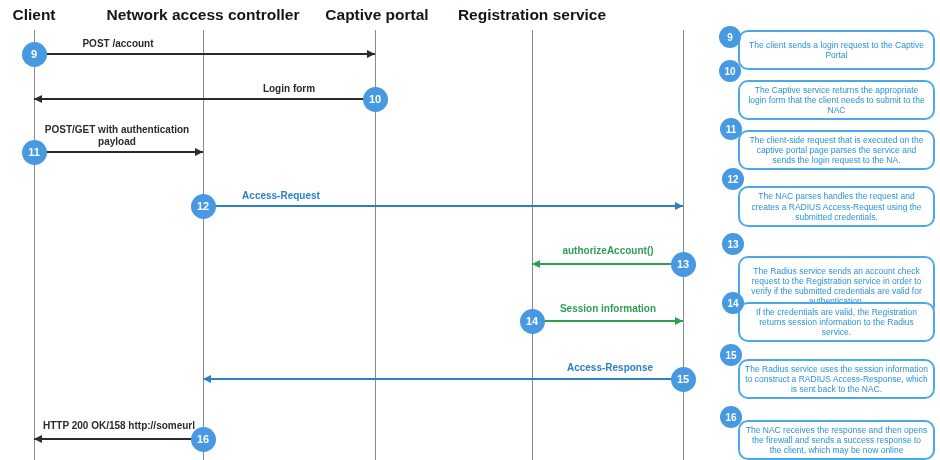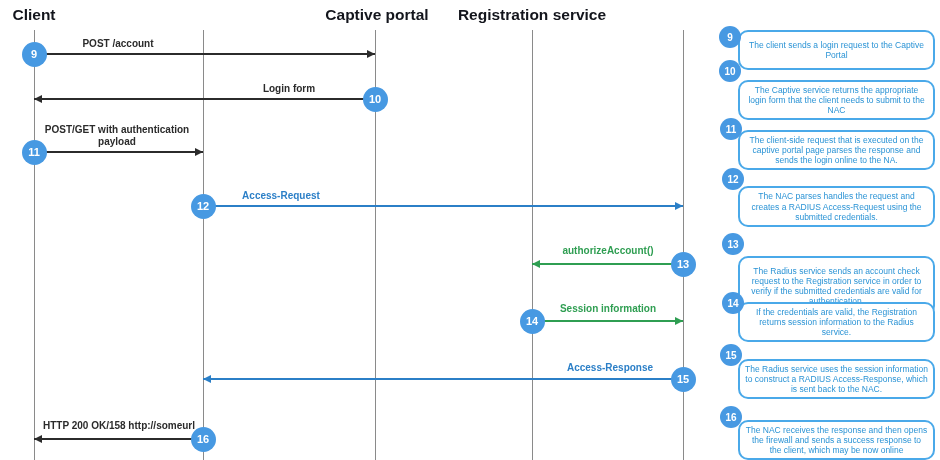--- a/index.html
+++ b/index.html
@@ -46,20 +46,21 @@
     font-size:8.5px;line-height:1.18;text-align:center;
     display:flex;align-items:center;justify-content:center;padding:18px 5px;z-index:2;
   }
 </style>
 </head>
 <body>
 
 <div class="stage">
 
   <div class="actor" style="left:34px">Client</div>
+  <div class="actor" style="left:203px">Network access controller</div>
   <div class="actor" style="left:532px">Registration service</div>
   <div class="actor" style="left:377px">Captive portal</div>
 
   <div class="lifeline" style="left:34px"></div>
   <div class="lifeline" style="left:203px"></div>
   <div class="lifeline" style="left:375px"></div>
   <div class="lifeline" style="left:532px"></div>
   <div class="lifeline" style="left:683px"></div>
 
   <div class="c-black">
@@ -120,21 +121,21 @@
 
   <div>
     <div class="note" style="top:30px;height:33px">The client sends a login request to the Captive Portal</div>
     <div class="ncircle small" style="left:730px;top:37px">9</div>
   </div>
   <div>
     <div class="note" style="top:80px;height:30px">The Captive service returns the appropriate login form that the client needs to submit to the NAC</div>
     <div class="ncircle small" style="left:730px;top:71px">10</div>
   </div>
   <div>
-    <div class="note" style="top:130px;height:38px">The client-side request that is executed on the captive portal page parses the response and sends the login online to the NA.</div>
+    <div class="note" style="top:130px;height:38px">The client-side request that is executed on the captive portal page parses the service and sends the login request to the NA.</div>
     <div class="ncircle small" style="left:731px;top:129px">11</div>
   </div>
   <div>
     <div class="note" style="top:186px;height:41px">The NAC parses handles the request and creates a RADIUS Access-Request using the submitted credentials.</div>
     <div class="ncircle small" style="left:733px;top:179px">12</div>
   </div>
   <div>
     <div class="note" style="top:256px;height:60px">The Radius service sends an account check request to the Registration service in order to verify if the submitted credentials are valid for authentication.</div>
     <div class="ncircle small" style="left:733px;top:244px">13</div>
   </div>

